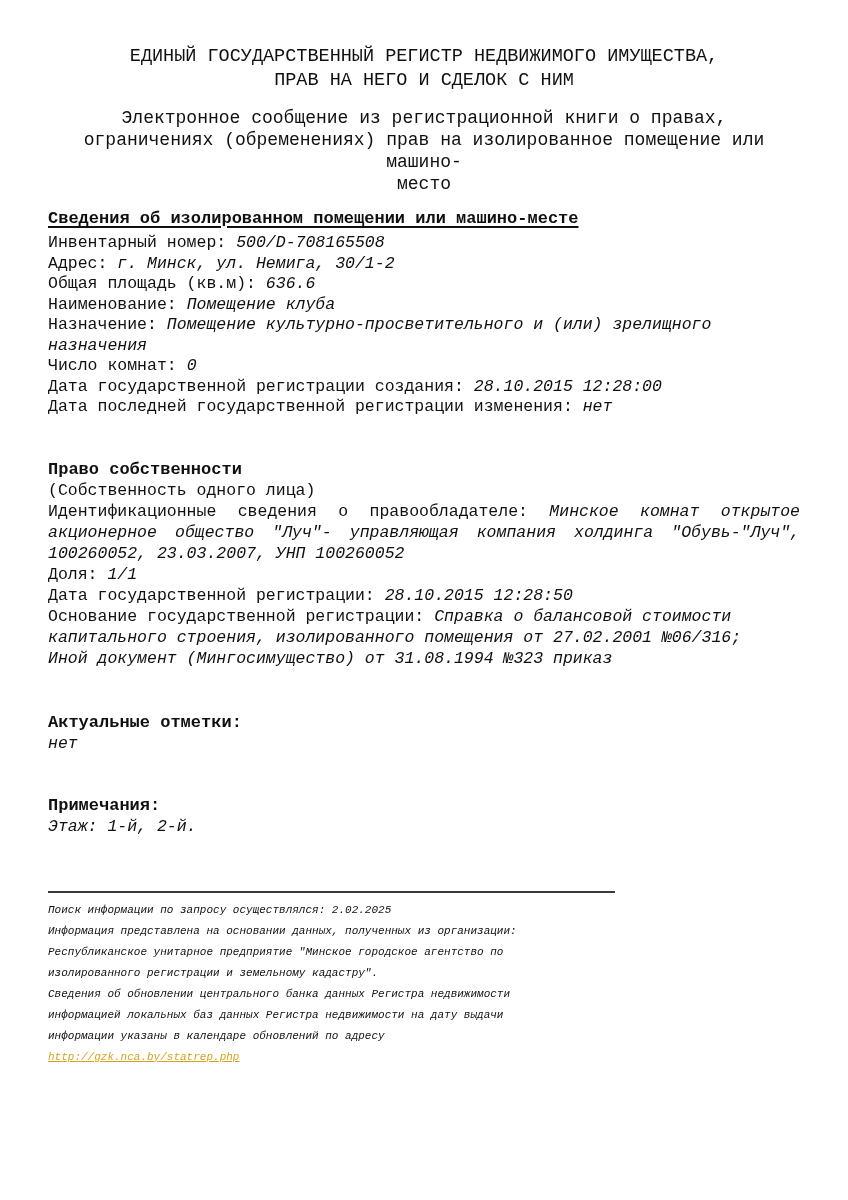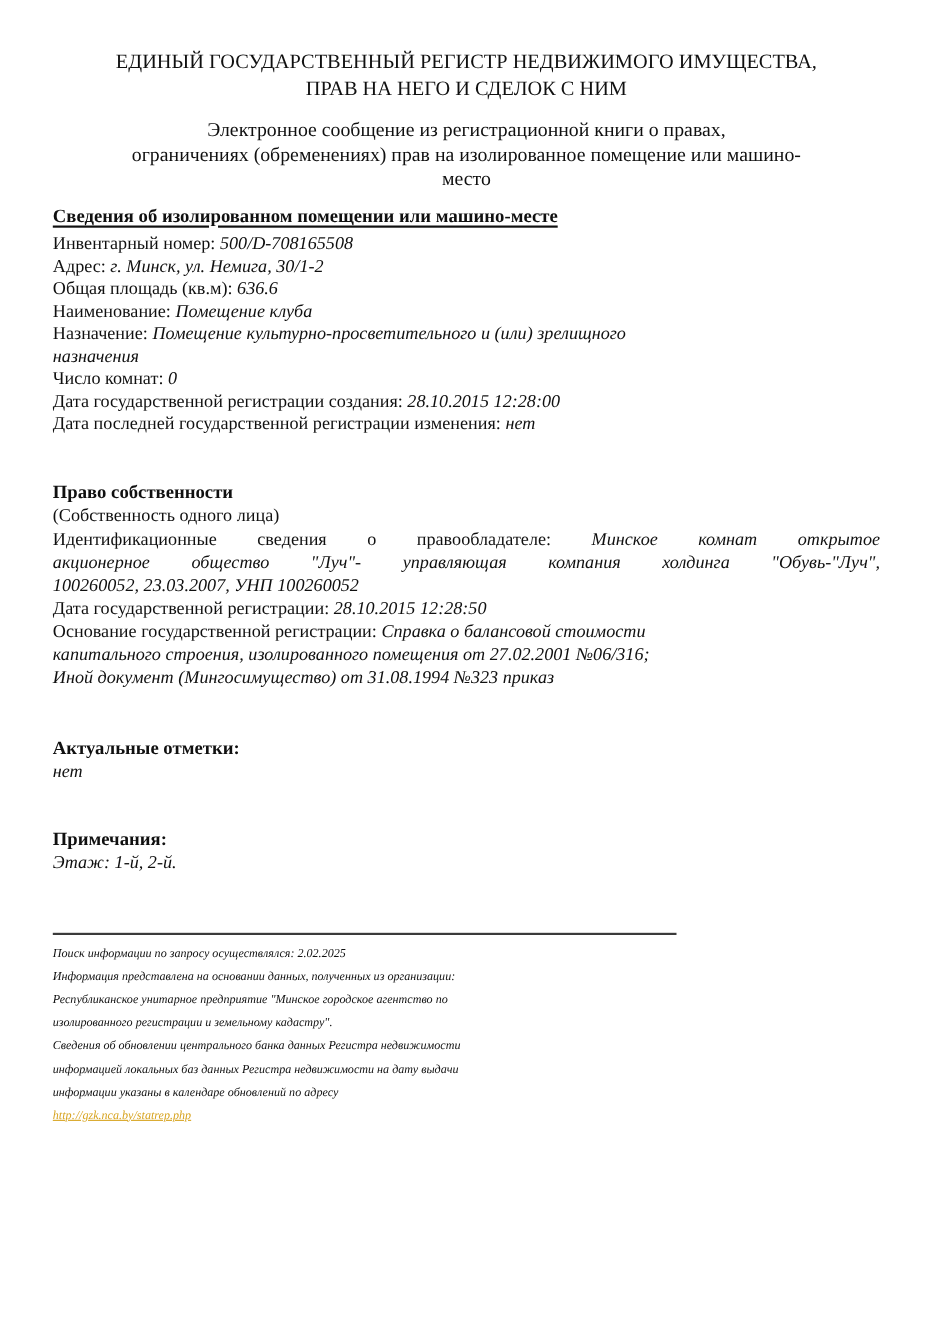--- a/index.html
+++ b/index.html
@@ -3,21 +3,21 @@
 <meta charset="utf-8">
 <style>
   html, body { margin: 0; padding: 0; background: #ffffff; }
   .page {
     position: relative;
     width: 848px;
     height: 1200px;
     box-sizing: border-box;
     background: #ffffff;
     color: #101010;
-    font-family: Liberation Serif, serif;
+    font-family: Liberation Mono, monospace;
     padding: 45px 48px 0 48px;
     overflow: hidden;
   }
   .doc-title { text-align: center; font-size: 18.5px; line-height: 24px; font-weight: 400; }
   .doc-subtitle { text-align: center; font-size: 18px; line-height: 22px; margin-top: 14px; font-weight: 400; }
   .sec-h { font-size: 17px; font-weight: 700; line-height: 21px; }
   .u { text-decoration: underline; text-decoration-thickness: 2px; text-underline-offset: 3px; }
   .sec1-h { margin-top: 13px; }
   .rows1 { margin-top: 4px; font-size: 16.5px; line-height: 20.5px; }
   .rows2 { font-size: 16.5px; line-height: 21px; }
@@ -63,20 +63,21 @@
     </div>
   </div>
 
   <div class="sec2">
     <div class="sec-h">Право собственности</div>
     <div class="sub-h">(Собственность одного лица)</div>
     <div class="rows2">
       <div class="jl"><span class="lbl">Идентификационные сведения о правообладателе: </span><span class="val">Минское комнат открытое</span></div>
       <div class="jl"><span class="val">акционерное общество "Луч"- управляющая компания холдинга "Обувь-"Луч",</span></div>
       <div><span class="val">100260052, 23.03.2007, УНП 100260052</span></div>
+      <div><span class="lbl">Доля: </span><span class="val">1/1</span></div>
       <div><span class="lbl">Дата государственной регистрации: </span><span class="val">28.10.2015 12:28:50</span></div>
       <div><span class="lbl">Основание государственной регистрации: </span><span class="val">Справка о балансовой стоимости</span></div>
       <div><span class="val">капитального строения, изолированного помещения от 27.02.2001 №06/316;</span></div>
       <div><span class="val">Иной документ (Мингосимущество) от 31.08.1994 №323 приказ</span></div>
     </div>
   </div>
 
   <div class="sec3">
     <div class="sec-h">Актуальные отметки:</div>
     <div class="single-val">нет</div>

